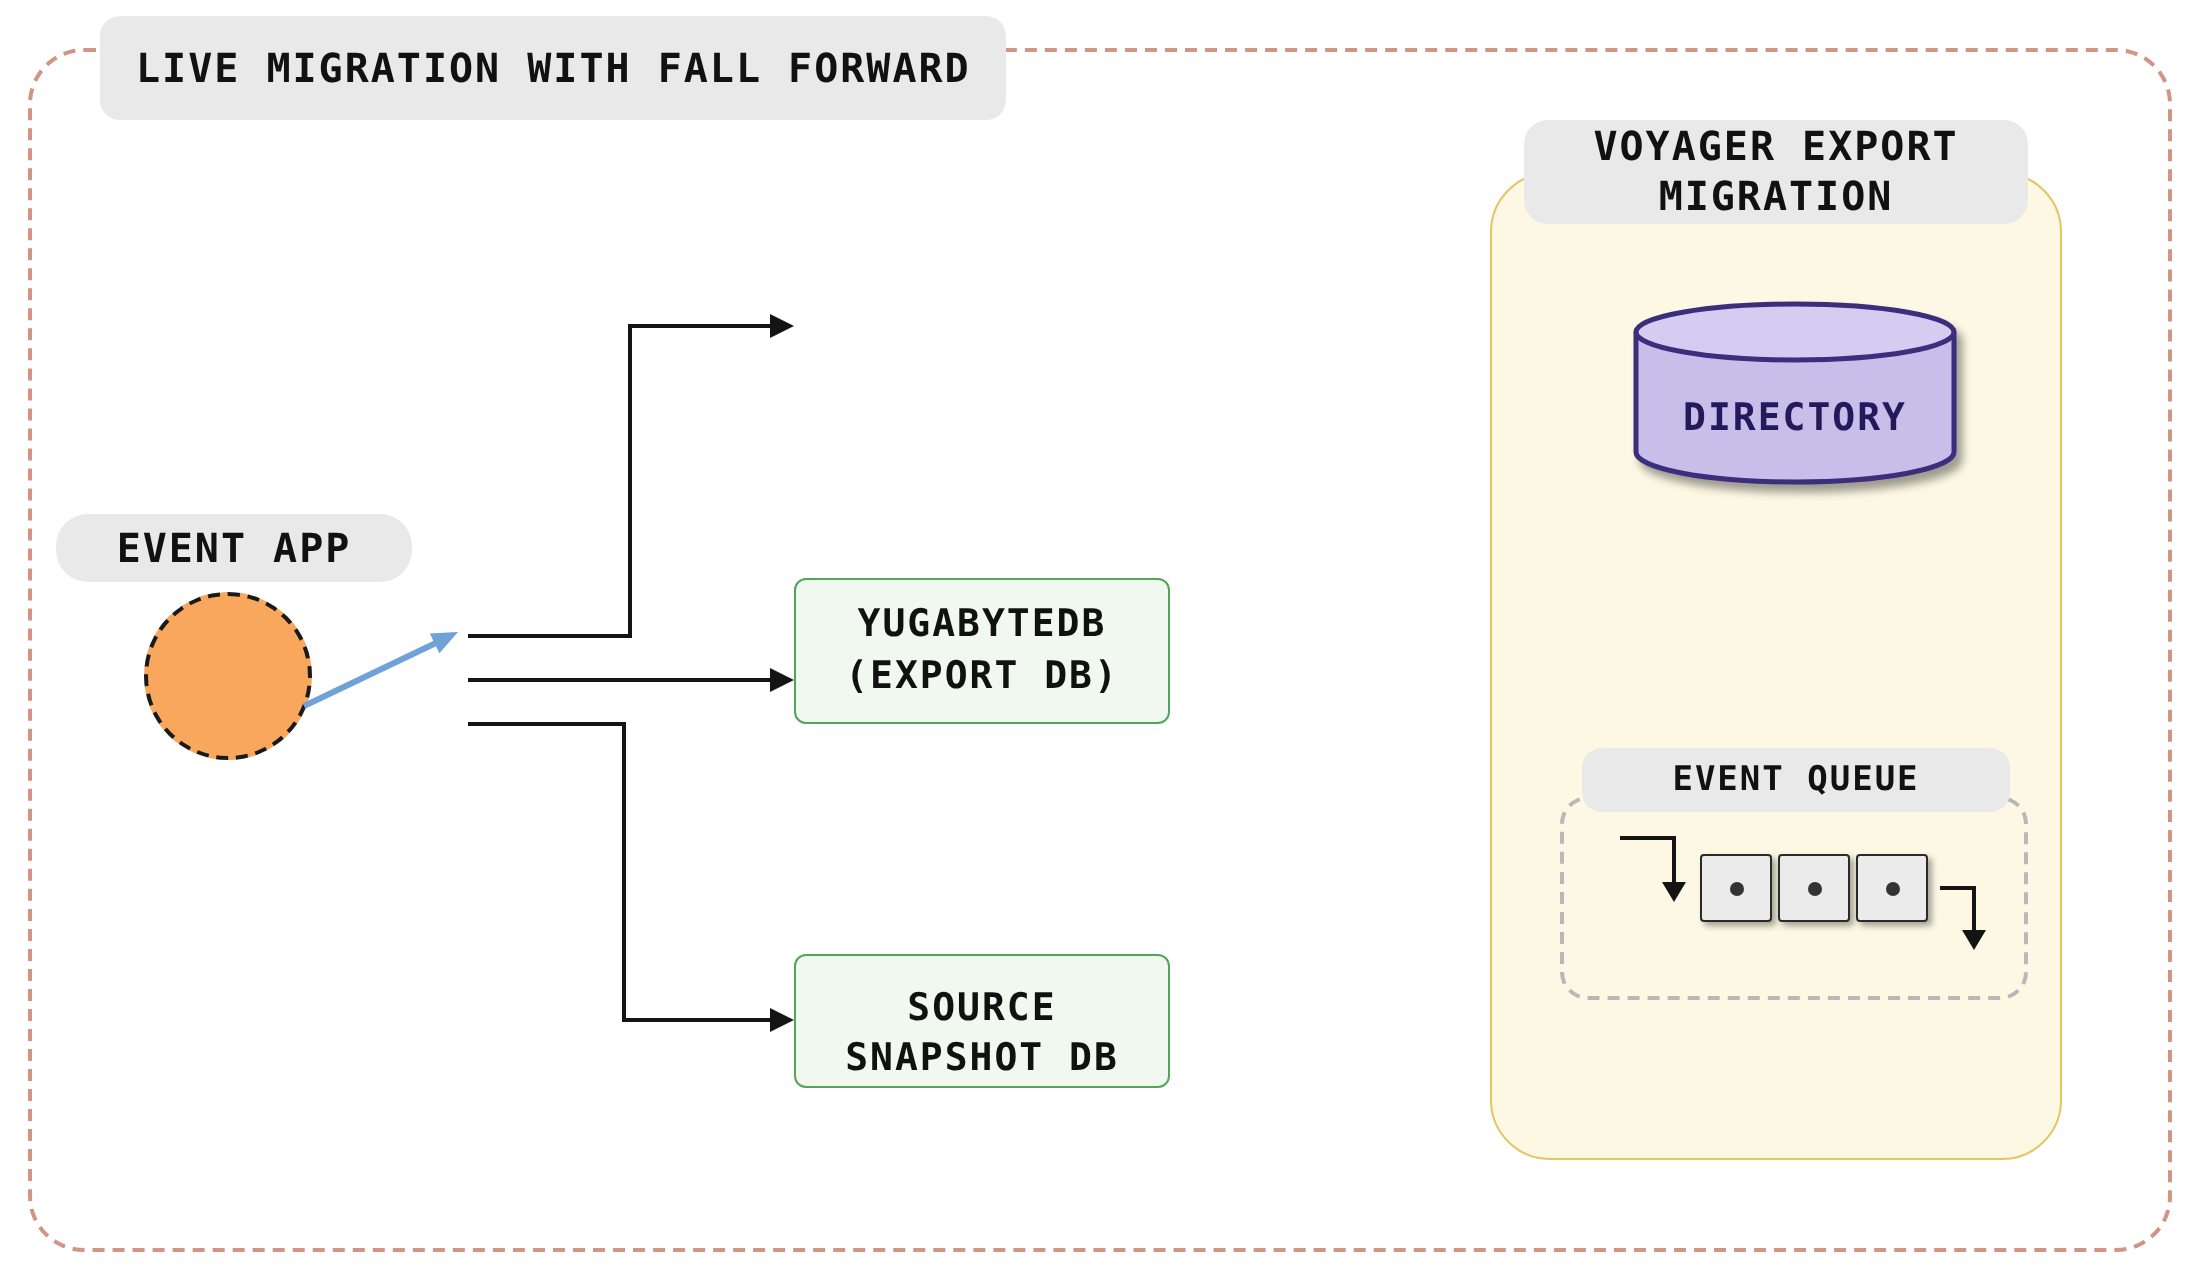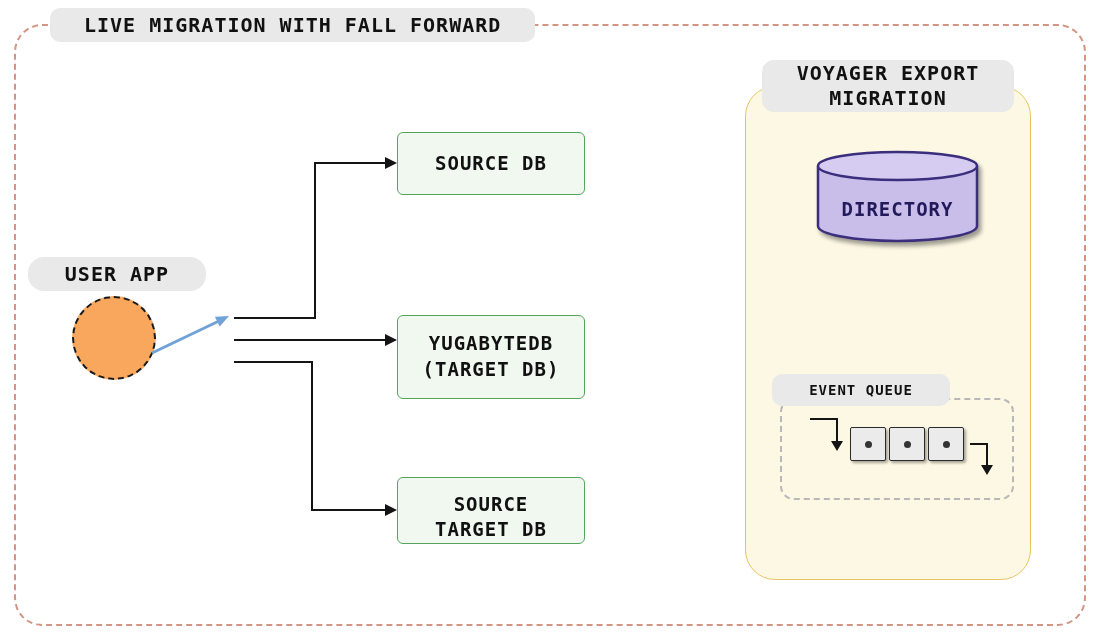--- a/index.html
+++ b/index.html
@@ -32,21 +32,21 @@
     position:absolute;left:14px;top:24px;width:1068px;height:598px;
     border:2px dashed var(--outer-border);border-radius:28px;
   }
   .pill{
     position:absolute;background:var(--pill-bg);
     font-weight:bold;color:var(--text);
     display:flex;align-items:center;justify-content:center;
     letter-spacing:1px;white-space:nowrap;
   }
   .title-pill{
-    left:50px;top:8px;height:34px;padding:0 34px;font-size:20px;border-radius:10px;z-index:6;
+    left:50px;top:8px;height:52px;padding:0 18px;font-size:20px;border-radius:10px;z-index:6;
   }
   .user-app-pill{
     left:28px;top:257px;width:178px;height:34px;font-size:20px;border-radius:16px;z-index:2;
   }
   .user-circle{
     position:absolute;left:72px;top:296px;width:84px;height:84px;border-radius:50%;
     background:var(--circle-fill);border:2px dashed var(--circle-border);box-sizing:border-box;z-index:2;
   }
   .connectors{
     position:absolute;left:0;top:0;width:1102px;height:642px;z-index:4;pointer-events:none;
@@ -55,42 +55,42 @@
   .arrowhead{fill:var(--line-color);}
   .blue-line{stroke:var(--arrow-blue);stroke-width:3;fill:none;}
   .blue-head{fill:var(--arrow-blue);}
   .db-box{
     position:absolute;left:397px;width:188px;box-sizing:border-box;
     background:var(--db-bg);border:1.5px solid var(--db-border);border-radius:6px;
     display:flex;flex-direction:column;align-items:center;justify-content:center;
     font-size:19px;font-weight:bold;letter-spacing:1px;text-align:center;line-height:1.35;z-index:3;
   }
   .box-source{top:132px;height:63px;}
-  .box-target{top:315px;height:84px;}
+  .box-target{top:289px;height:73px;}
   .box-replica{top:477px;height:67px;justify-content:flex-end;}
   .panel{
     position:absolute;left:745px;top:86px;width:286px;height:494px;box-sizing:border-box;
     background:var(--panel-bg);border:1.5px solid var(--panel-border);border-radius:30px;z-index:1;
   }
   .voyager-pill{
     left:762px;top:60px;width:252px;height:52px;font-size:20px;border-radius:12px;
     flex-direction:column;line-height:25px;z-index:2;
   }
   .cylinder-svg{
     position:absolute;left:815px;top:150px;width:165px;height:95px;z-index:2;
     filter:drop-shadow(3px 4px 2px rgba(40,40,40,0.45));
   }
   .cyl-body{fill:var(--cylinder-fill);stroke:var(--cylinder-stroke);stroke-width:2.5;}
   .cyl-top{fill:var(--cylinder-top-fill);stroke:var(--cylinder-stroke);stroke-width:2.5;}
   .snapshot-label{
     position:absolute;left:815px;top:198px;width:165px;text-align:center;
     font-size:19px;font-weight:bold;letter-spacing:1px;color:var(--snapshot-text);z-index:3;
   }
   .eq-pill{
-    left:772px;top:374px;width:178px;height:32px;font-size:14px;border-radius:10px;z-index:3;
+    left:791px;top:374px;width:214px;height:32px;font-size:17px;border-radius:10px;z-index:3;
   }
   .queue-dash-box{
     position:absolute;left:780px;top:398px;width:234px;height:102px;box-sizing:border-box;
     border:2px dashed var(--queue-dash-border);border-radius:14px;z-index:2;
   }
   .queue-items{
     position:absolute;left:850px;top:427px;display:flex;gap:3px;z-index:3;
   }
   .queue-item{
     width:36px;height:34px;box-sizing:border-box;background:var(--queue-box-bg);
@@ -102,21 +102,21 @@
 </style>
 </head>
 <body>
 
 <div class="canvas">
 
   <div class="outer-frame"></div>
 
   <div class="pill title-pill">LIVE MIGRATION WITH FALL FORWARD</div>
 
-  <div class="pill user-app-pill">USER APP</div>
+  <div class="pill user-app-pill">EVENT APP</div>
   <div class="user-circle"></div>
 
   <svg class="connectors" viewBox="0 0 1102 642">
 
     <path class="blue-line" d="M 152 353 L 219 321"></path>
     <polygon class="blue-head" points="229,316 219.7,326.6 214.9,316.8"></polygon>
 
     <path class="line" d="M 234 318 H 315 V 163 H 385"></path>
     <polygon class="arrowhead" points="385,157 397,163 385,169"></polygon>
 
@@ -126,32 +126,29 @@
     <path class="line" d="M 234 362 H 312 V 510 H 385"></path>
     <polygon class="arrowhead" points="385,504 397,510 385,516"></polygon>
 
     <path class="line" d="M 810 419 H 837 V 441"></path>
     <polygon class="arrowhead" points="831,441 843,441 837,451"></polygon>
 
     <path class="line" d="M 970 444 H 987 V 465"></path>
     <polygon class="arrowhead" points="981,465 993,465 987,475"></polygon>
   </svg>
 
-  <div class="db-box box-source">
-    <div>SOURCE DB</div>
-  </div>
 
   <div class="db-box box-target">
     <div>YUGABYTEDB</div>
-    <div>(TARGET DB)</div>
+    <div>(EXPORT DB)</div>
   </div>
 
   <div class="db-box box-replica">
     <div>SOURCE</div>
-    <div>TARGET DB</div>
+    <div>SNAPSHOT DB</div>
   </div>
 
   <div class="panel"></div>
 
   <div class="pill voyager-pill">
     <div>VOYAGER EXPORT</div>
     <div>MIGRATION</div>
   </div>
 
   <svg class="cylinder-svg" viewBox="0 0 165 95">

